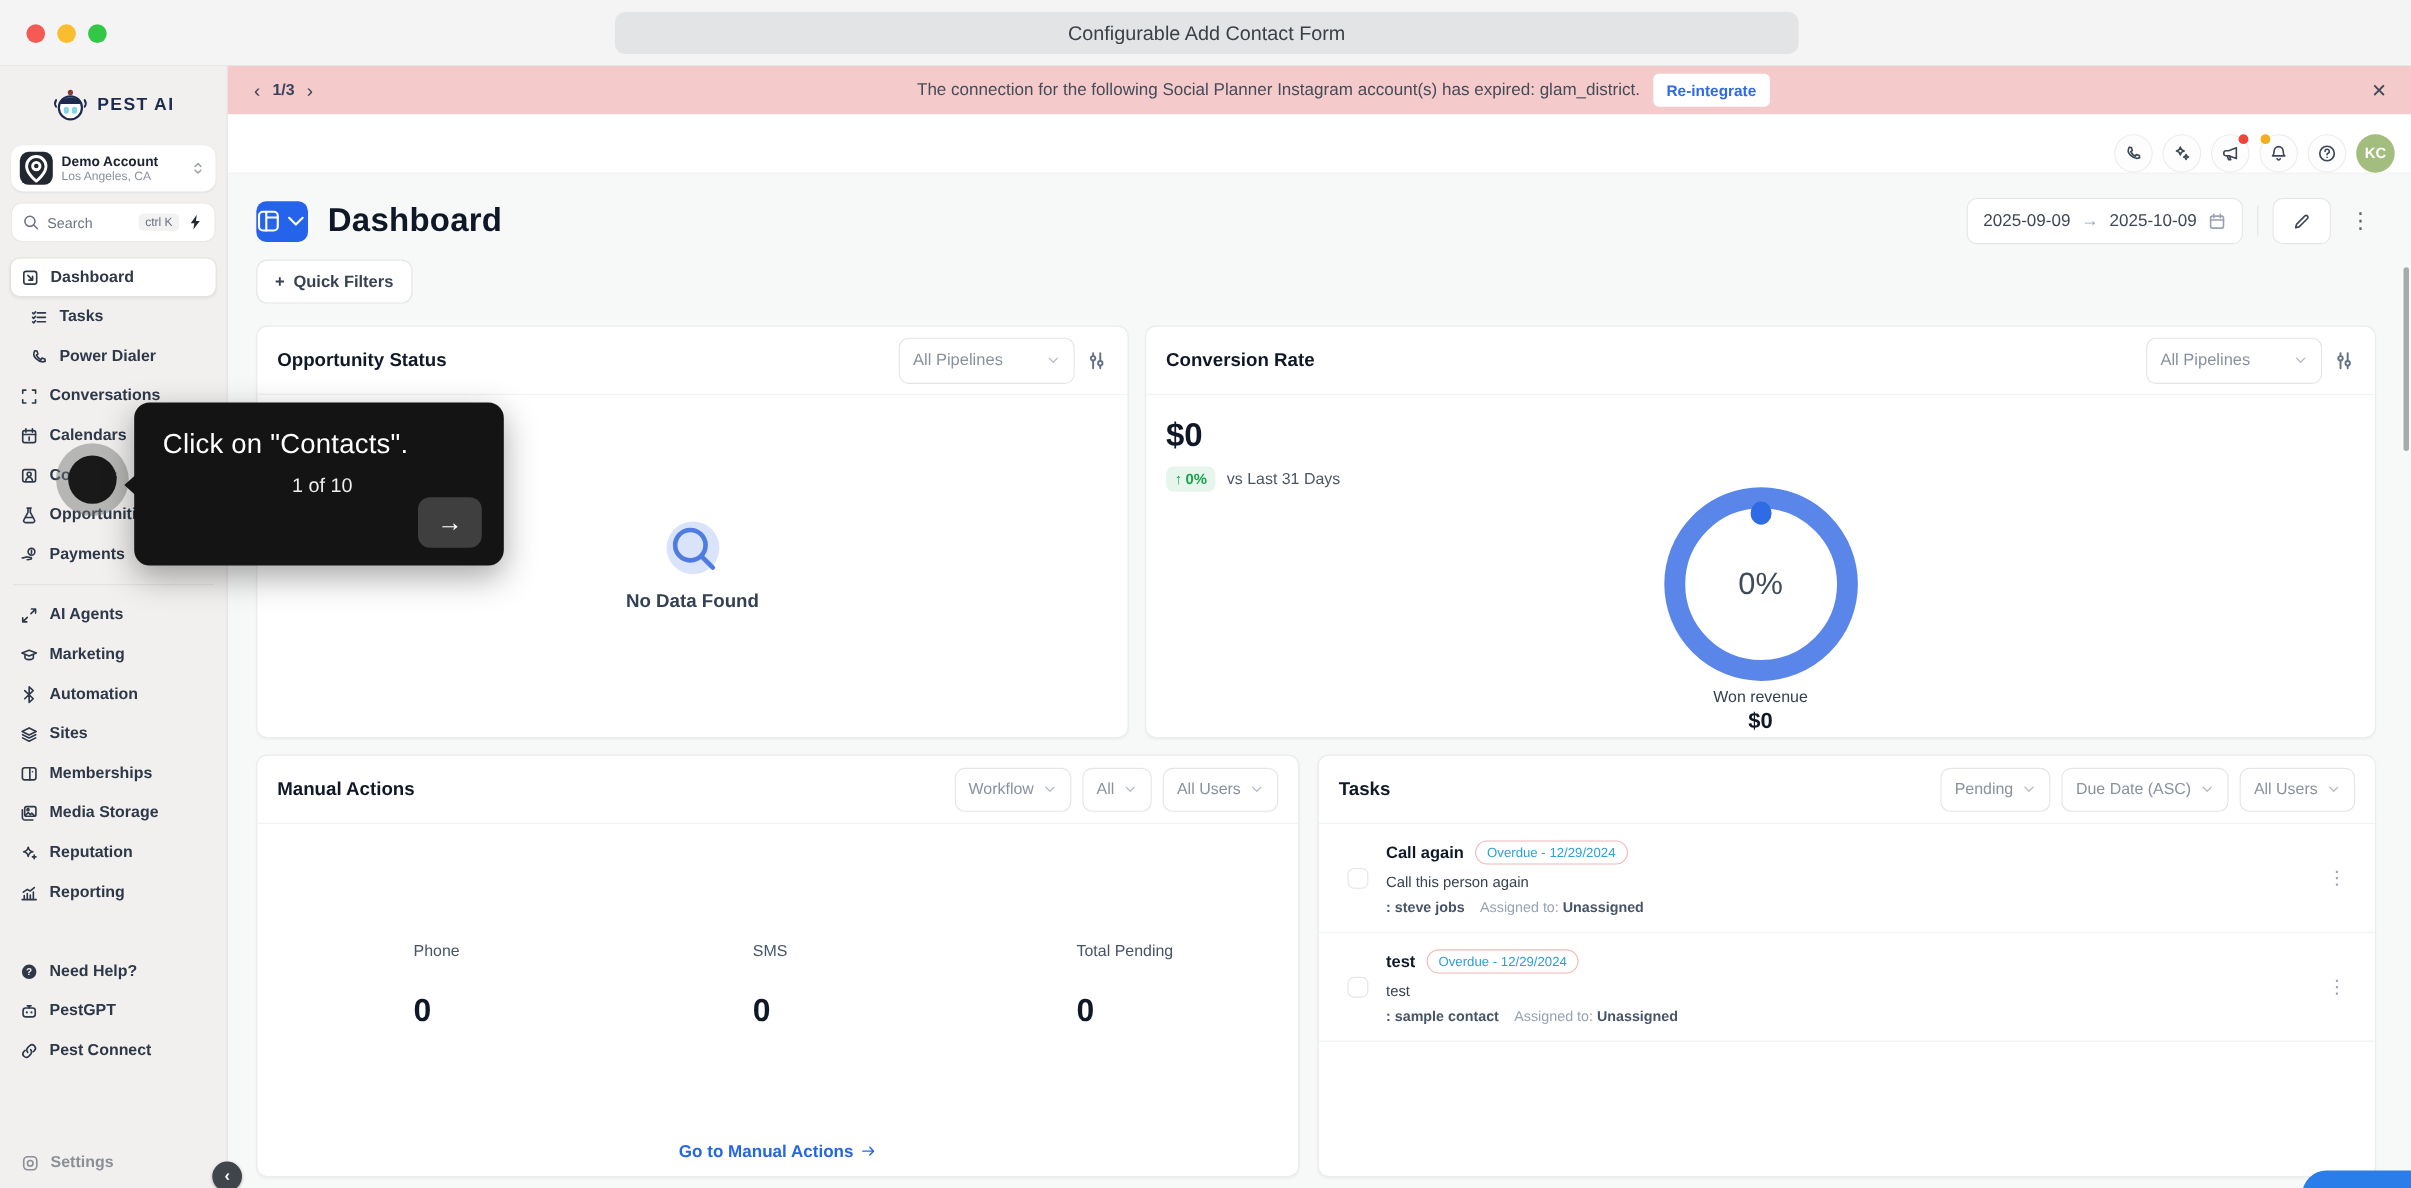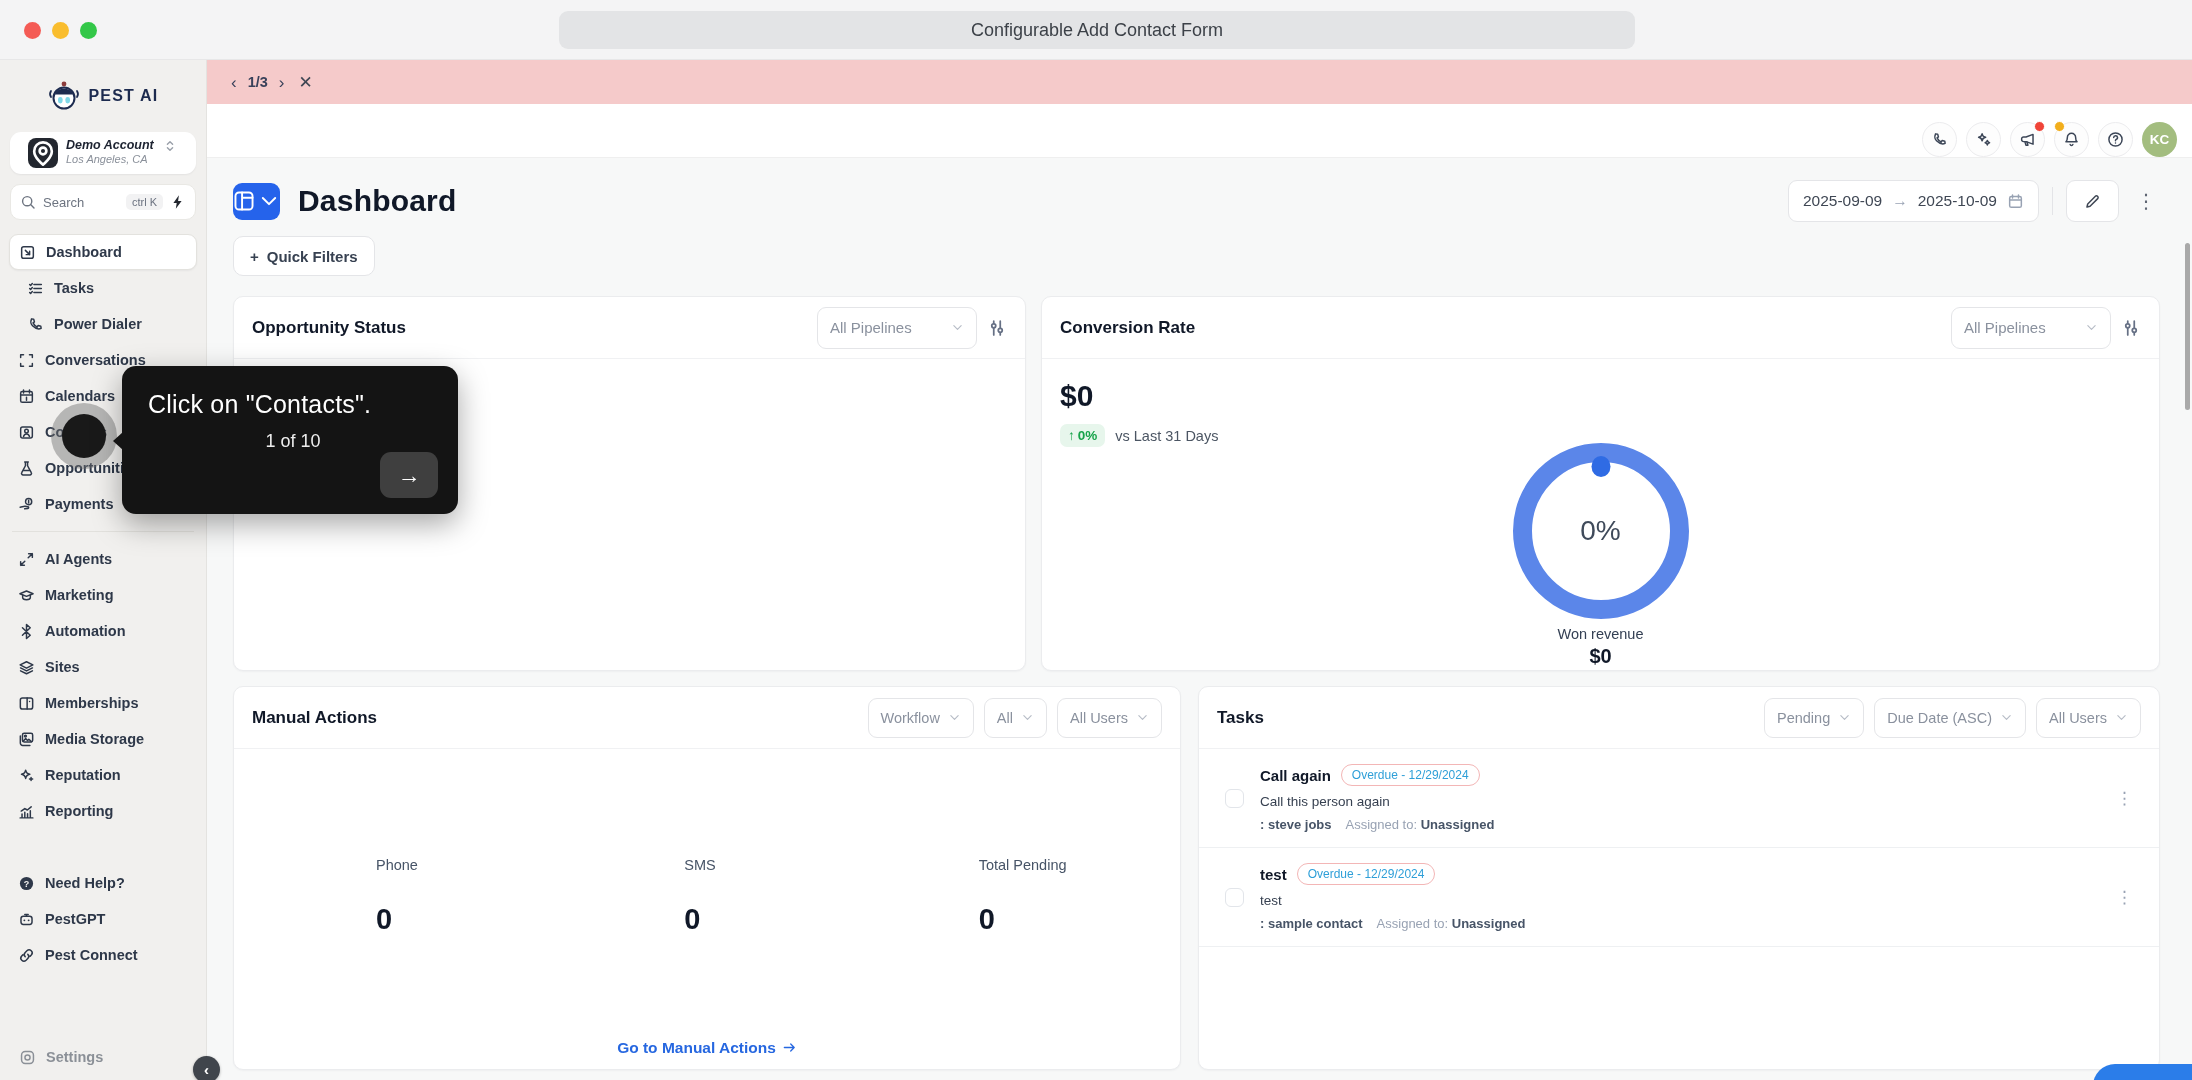--- a/index.html
+++ b/index.html
@@ -10,21 +10,21 @@
   .titlebar { position:absolute; top:0; left:0; width:2192px; height:60px; background:#f4f4f5; border-bottom:1px solid #e7e7e8; z-index:5;}
   .traffic { position:absolute; left:24px; top:22px; display:flex; gap:11px; }
   .tdot { width:17px; height:17px; border-radius:50%; }
   .tdot.r{background:#f45b55;} .tdot.y{background:#f9bd2e;} .tdot.g{background:#33c748;}
   .title-pill { position:absolute; left:559px; top:11px; width:1076px; height:38px; background:#e3e4e6; border-radius:9px; display:flex; align-items:center; justify-content:center; font-size:18px; color:#3c4148; }
 
   
   .sidebar { position:absolute; top:60px; left:0; width:207px; height:1020px; background:#f1f0ee; border-right:1px solid #e4e3e0; display:flex; flex-direction:column; z-index:4; }
   .brand { height:60px; display:flex; align-items:center; justify-content:center; gap:7px; margin-top:6px; }
   .brand-name { font-size:16px; font-weight:800; color:#1d2b4f; letter-spacing:1.2px; }
-  .account { margin:6px 10px 0; background:#fff; border-radius:11px; padding:6px 18px; display:flex; align-items:flex-start; gap:8px; box-shadow:0 1px 2px rgba(16,24,40,.06);font-style:italic; }
+  .account { margin:6px 10px 0; background:#fff; border-radius:11px; padding:6px 8px; display:flex; align-items:center; gap:8px; box-shadow:0 1px 2px rgba(16,24,40,.06); }
   .acct-icon { width:30px; height:30px; border-radius:8px; background:#23272f; color:#fff; display:flex; align-items:center; justify-content:center; flex:none; }
   .acct-icon svg{width:17px;height:17px;}
   .acct-text { flex:1; min-width:0; }
   .acct-name { font-size:12.5px; font-weight:700; color:#1c2230; }
   .acct-loc { font-size:11px; color:#8a909a; margin-top:1px; }
   .acct-chev { width:16px; height:16px; color:#9aa0aa; }
   .searchbar { margin:10px 10px 6px; background:#fff; border:1px solid #e9e8e4; border-radius:10px; height:36px; display:flex; align-items:center; gap:7px; padding:0 9px; }
   .searchbar .sic { width:16px; height:16px; color:#6d7480; flex:none; }
   .searchbar input { border:0; outline:0; background:transparent; font-size:13px; color:#444; width:64px; font-family:inherit; }
   .searchbar input::placeholder{color:#6d7480;}
@@ -385,20 +385,24 @@
   <span>‹</span>
 </div>
 
 <div class="main">
 
   <div class="banner">
     <div class="pager">
       <button>‹</button>
       <span>1/3</span>
       <button>›</button>
+    </div>
+    <div class="banner-mid">
+      <span>The connection for the following Social Planner Instagram account(s) has expired: glam_district.</span>
+      <button class="reintegrate">Re-integrate</button>
     </div>
     <button class="banner-x">✕</button>
   </div>
 
   <div class="topbar">
     <div id="topbar-actions" style="display:flex;gap:9px;">
         <button class="icbtn">
           <span style="width:17px;height:17px;display:flex">
             <svg viewBox="0 0 16 16" fill="none" stroke="currentColor" stroke-width="1.4" stroke-linecap="round" stroke-linejoin="round" style="width:100%;height:100%;display:block">
               <path d="M4.3 2.7l2 .3.7 2.5-1.3 1a8 8 0 003.8 3.8l1-1.3 2.5.7.3 2c-2.5 1-5.7-.1-8.1-2.5S3.3 5.2 4.3 2.7z"></path>
@@ -505,20 +509,29 @@
               </span>
           </div>
           <span class="sliders">
               <svg viewBox="0 0 16 16" fill="none" stroke="currentColor" stroke-width="1.4" stroke-linecap="round" stroke-linejoin="round" style="width:100%;height:100%;display:block">
                 <path d="M5.4 2.5v11M10.6 2.5v11"></path>
                 <circle cx="5.4" cy="6.2" r="1.6" fill="#fff"></circle>
                 <circle cx="10.6" cy="9.8" r="1.6" fill="#fff"></circle>
               </svg>
             </span>
         </div>
+        <div class="empty-body">
+          <div class="empty-circle">
+              <svg viewBox="0 0 16 16" fill="none" stroke="currentColor" stroke-width="1.4" stroke-linecap="round" stroke-linejoin="round" style="width:100%;height:100%;display:block">
+                <circle cx="7.2" cy="7.2" r="4.6"></circle>
+                <path d="M10.6 10.6L14 14"></path>
+              </svg>
+            </div>
+          <div class="empty-label">No Data Found</div>
+        </div>
       </div>
 
       <div class="card h1">
         <div class="card-hd">
           <span class="card-title">Conversion Rate</span>
           <div class="select" style="width:160px">
             <span style="margin-right:auto">All Pipelines</span>
             <span class="chev">
                 <svg viewBox="0 0 16 16" fill="none" stroke="currentColor" stroke-width="1.4" stroke-linecap="round" stroke-linejoin="round" style="width:100%;height:100%;display:block">
                   <path d="M3.5 5.8L8 10.3l4.5-4.5"></path>

